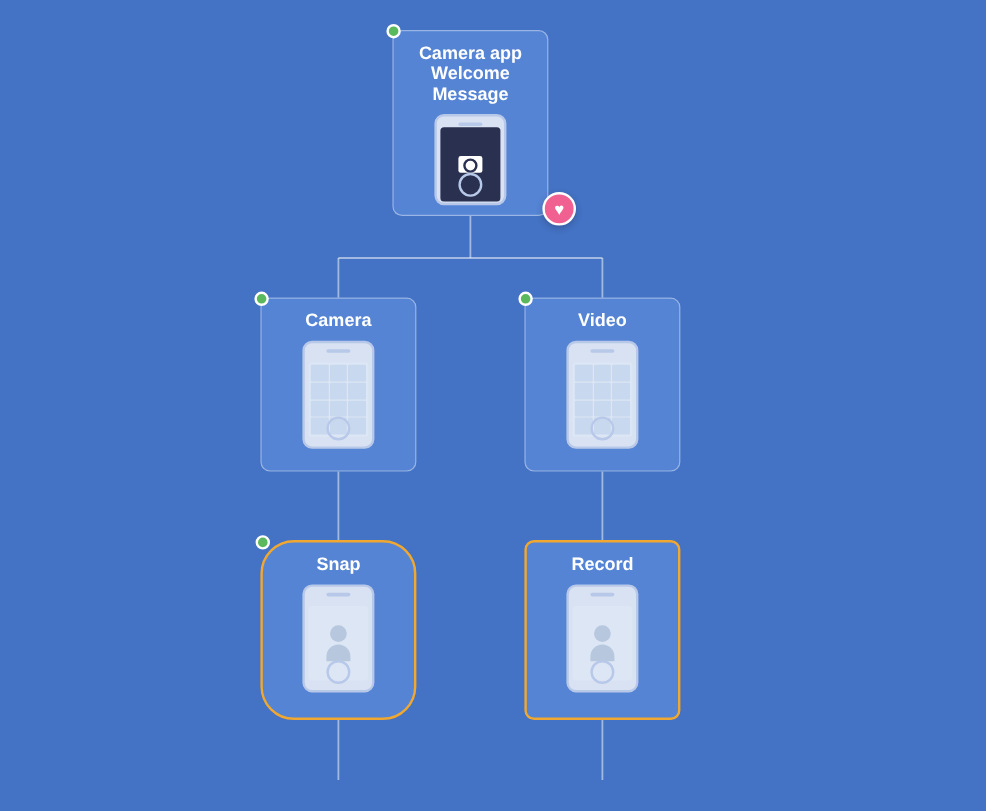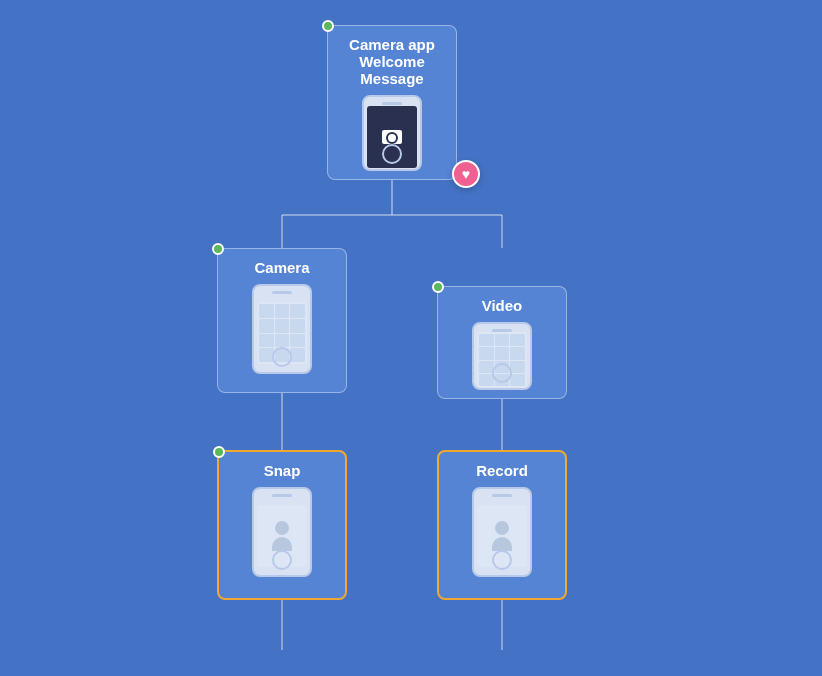--- a/index.html
+++ b/index.html
@@ -264,21 +264,21 @@
           <div class="grid-cell"></div>
           <div class="grid-cell"></div>
           <div class="grid-cell"></div>
           <div class="grid-cell"></div>
           <div class="grid-cell"></div>
         </div>
       </div>
     </div>
   </div>
 
-  <div class="node-card" style="left:437px; top:248px; width:130px; height:113px;margin-top:38px;">
+  <div class="node-card" style="left:437px; top:248px; width:130px; height:145px;">
     <div class="dot dot-green dot-top-left"></div>
     <div class="node-title">Video</div>
     <div class="phone-mockup">
       <div class="phone-screen grid-screen">
         <div class="grid-lines">
           <div class="grid-cell"></div>
           <div class="grid-cell"></div>
           <div class="grid-cell"></div>
           <div class="grid-cell"></div>
           <div class="grid-cell"></div>
@@ -287,21 +287,21 @@
           <div class="grid-cell"></div>
           <div class="grid-cell"></div>
           <div class="grid-cell"></div>
           <div class="grid-cell"></div>
           <div class="grid-cell"></div>
         </div>
       </div>
     </div>
   </div>
 
-  <div class="node-card selected" style="left:217px; top:450px; width:130px; height:150px;">
+  <div class="node-card selected" style="left:217px; top:450px; width:130px; height:150px;border-radius:28px;">
     <div class="dot dot-green dot-top-left"></div>
     <div class="node-title">Snap</div>
     <div class="phone-mockup">
       <div class="phone-screen face-screen">
         <div class="person-icon">
           <div class="person-head"></div>
           <div class="person-body"></div>
         </div>
       </div>
     </div>

